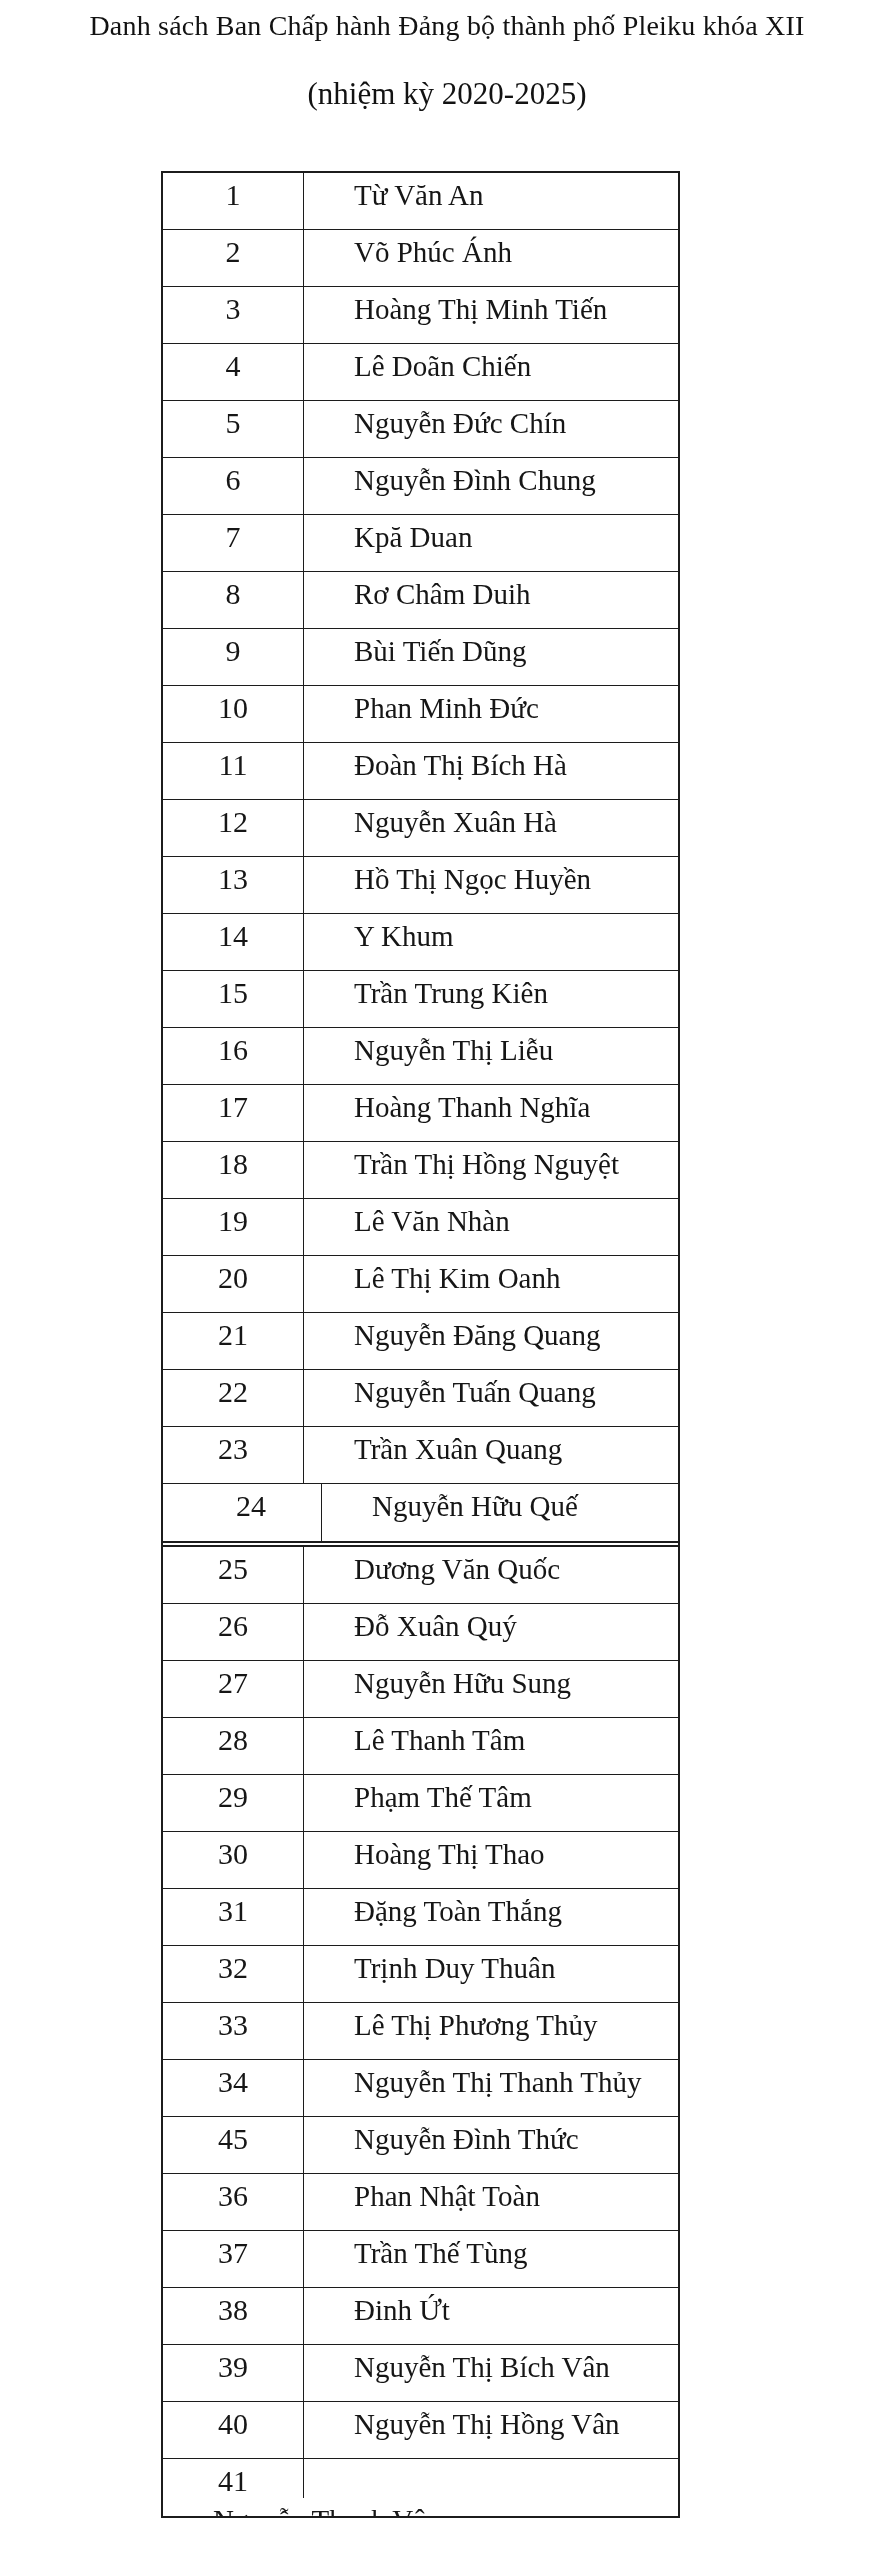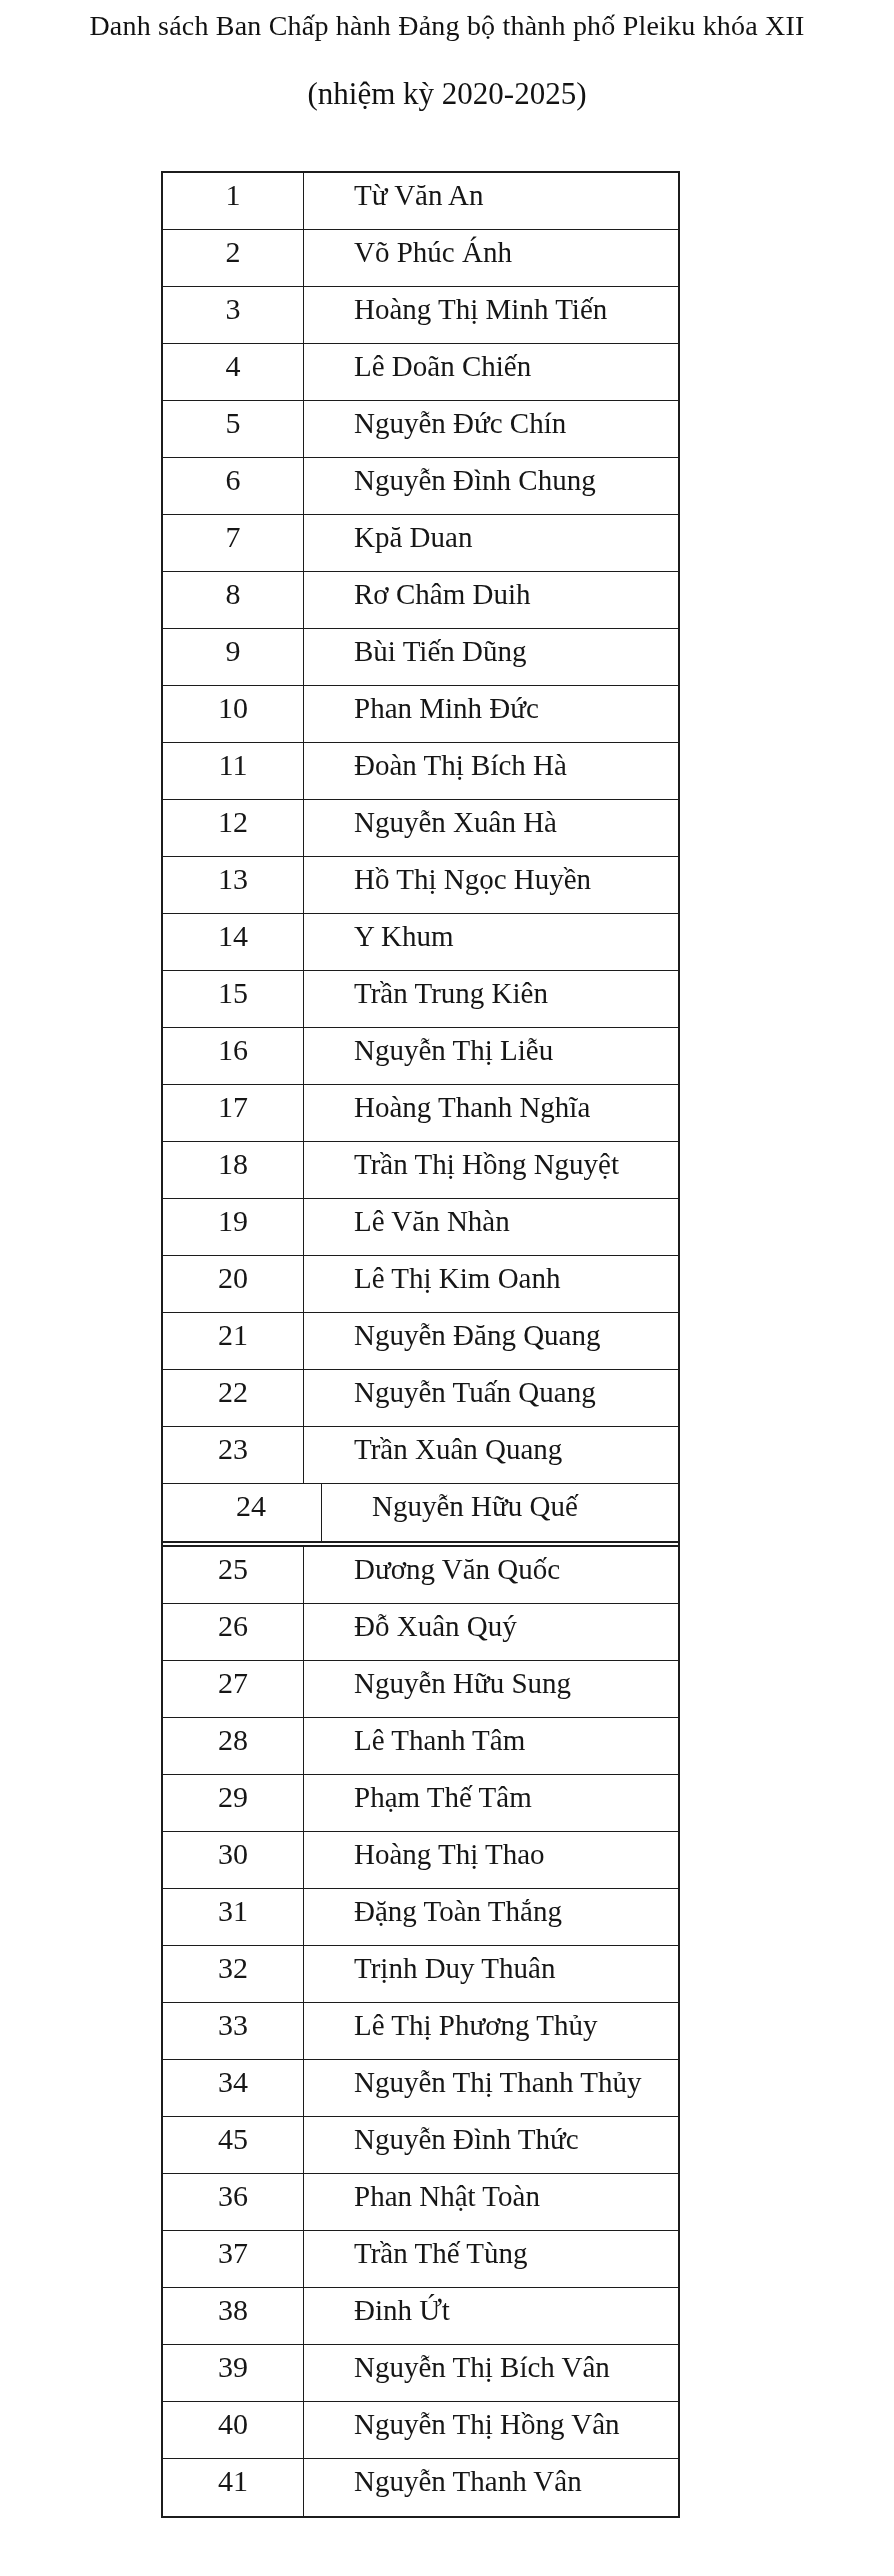--- a/index.html
+++ b/index.html
@@ -43,20 +43,21 @@
     background: #ffffff;
   }
   .row {
     display: flex;
     height: 57px;
     box-sizing: border-box;
     border-bottom: 1px solid #1c1c1c;
   }
   .row:last-child {
     border-bottom: none;
+    flex-direction: column;
   }
   
   .row:nth-child(24) {
     border-bottom: none;
     padding-left: 18px;
   }
   .row:nth-child(25) {
     border-top: 6px double #1c1c1c;
     height: 63px;
   }

